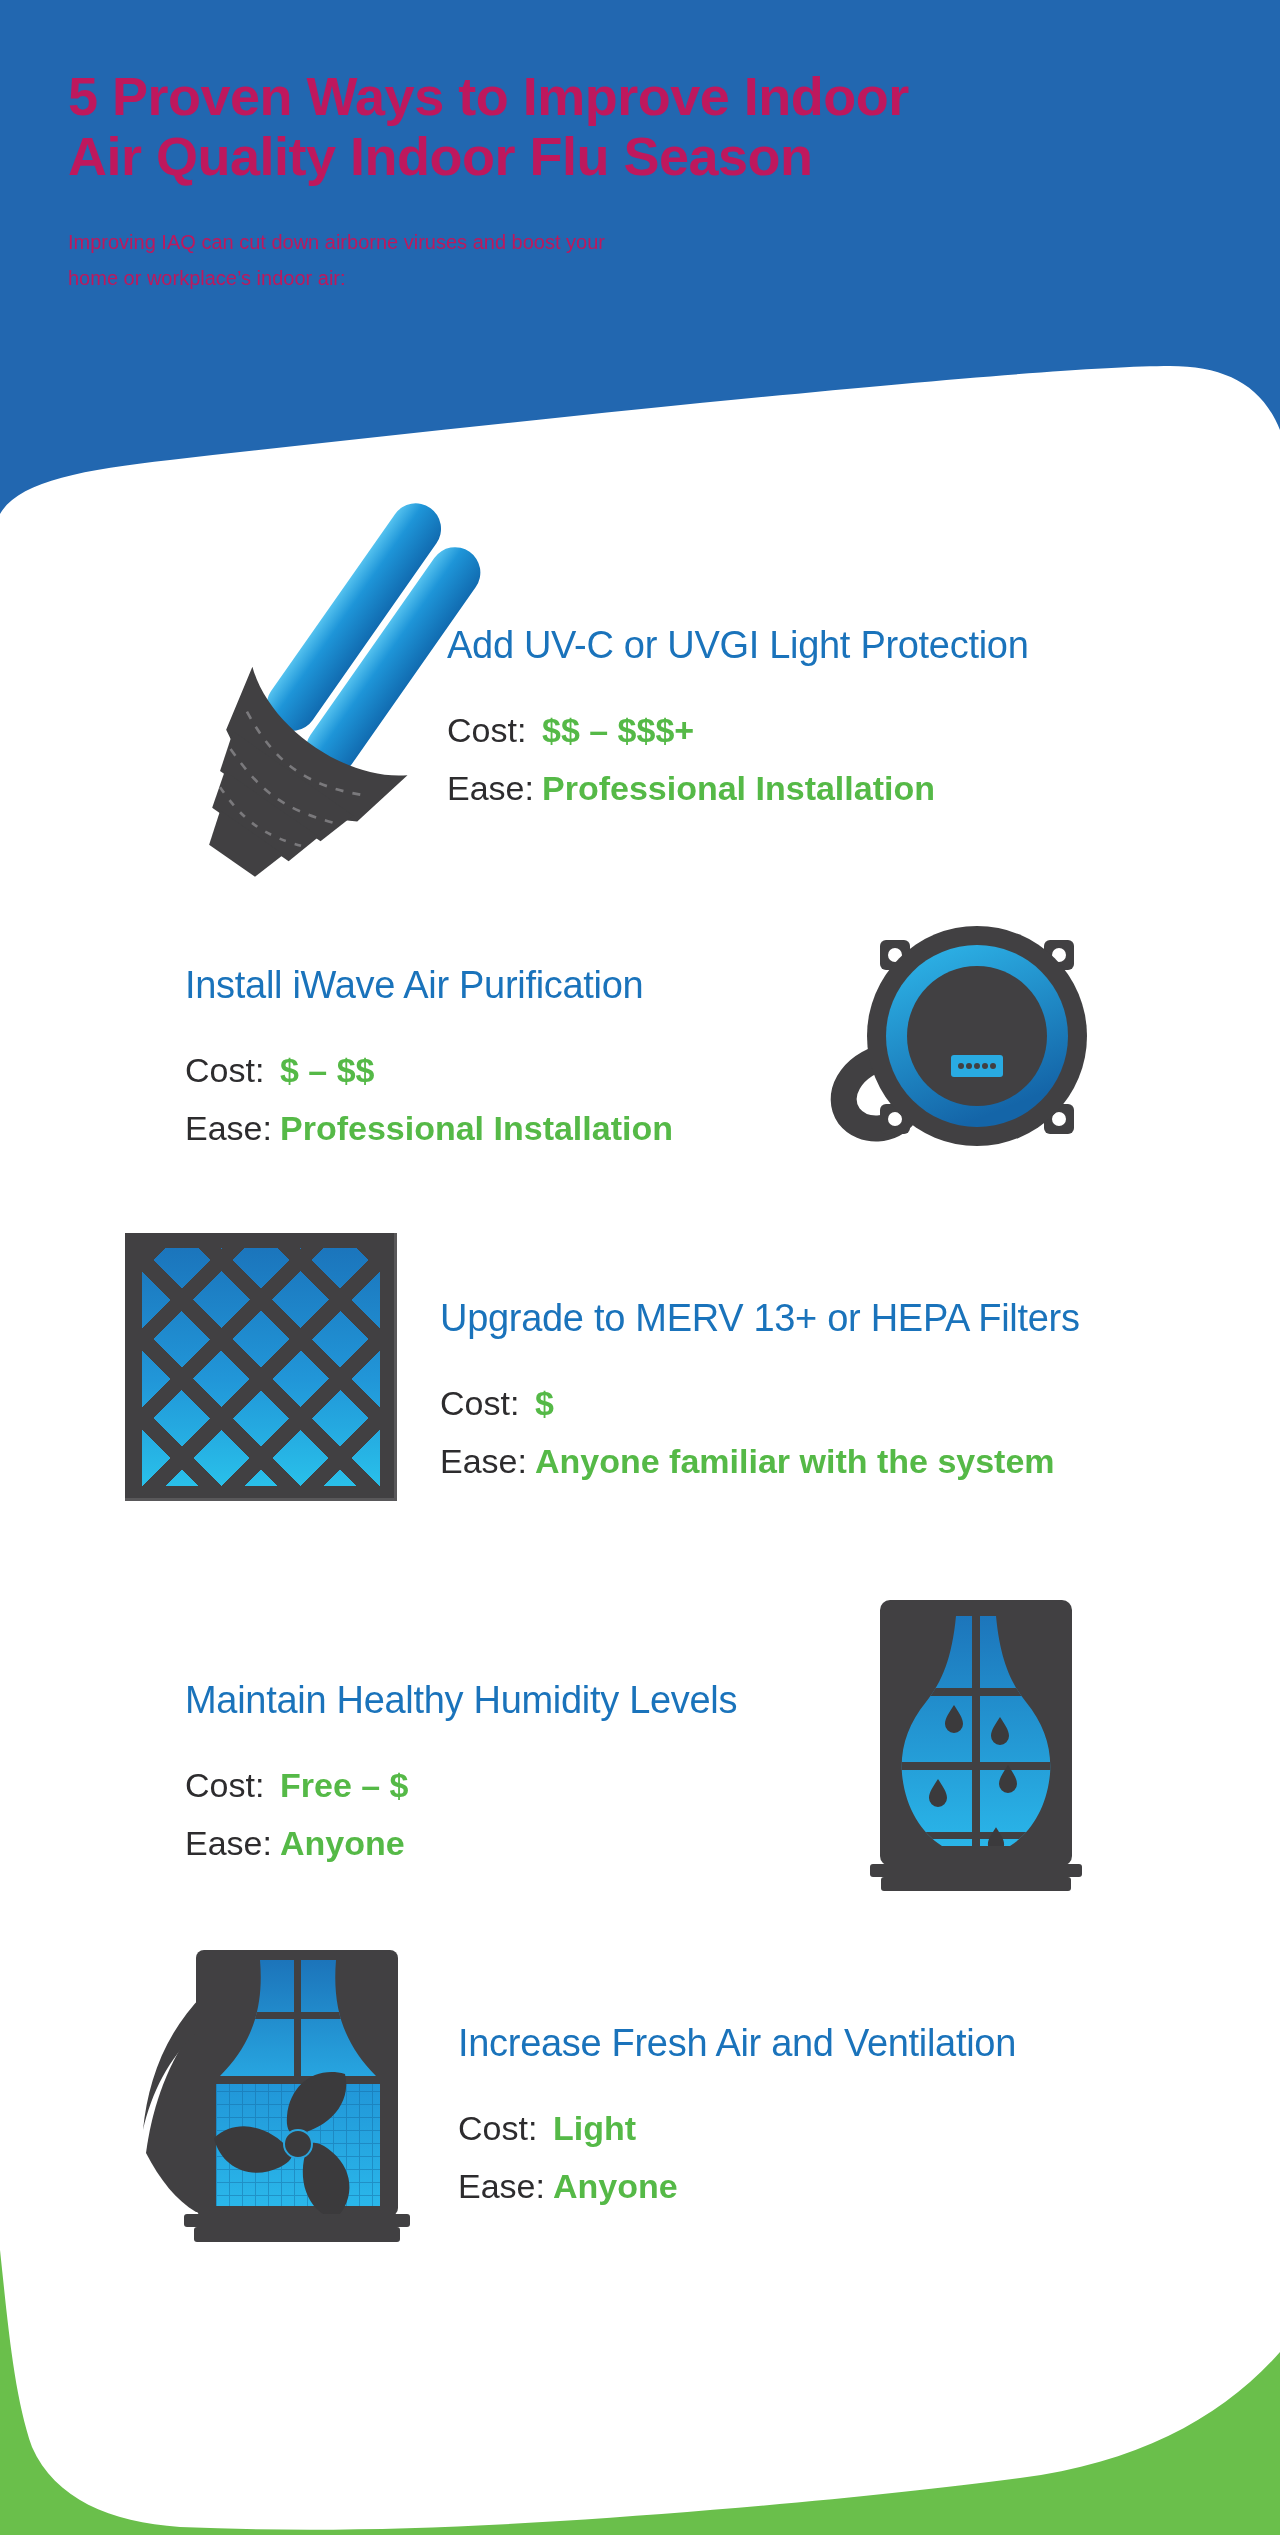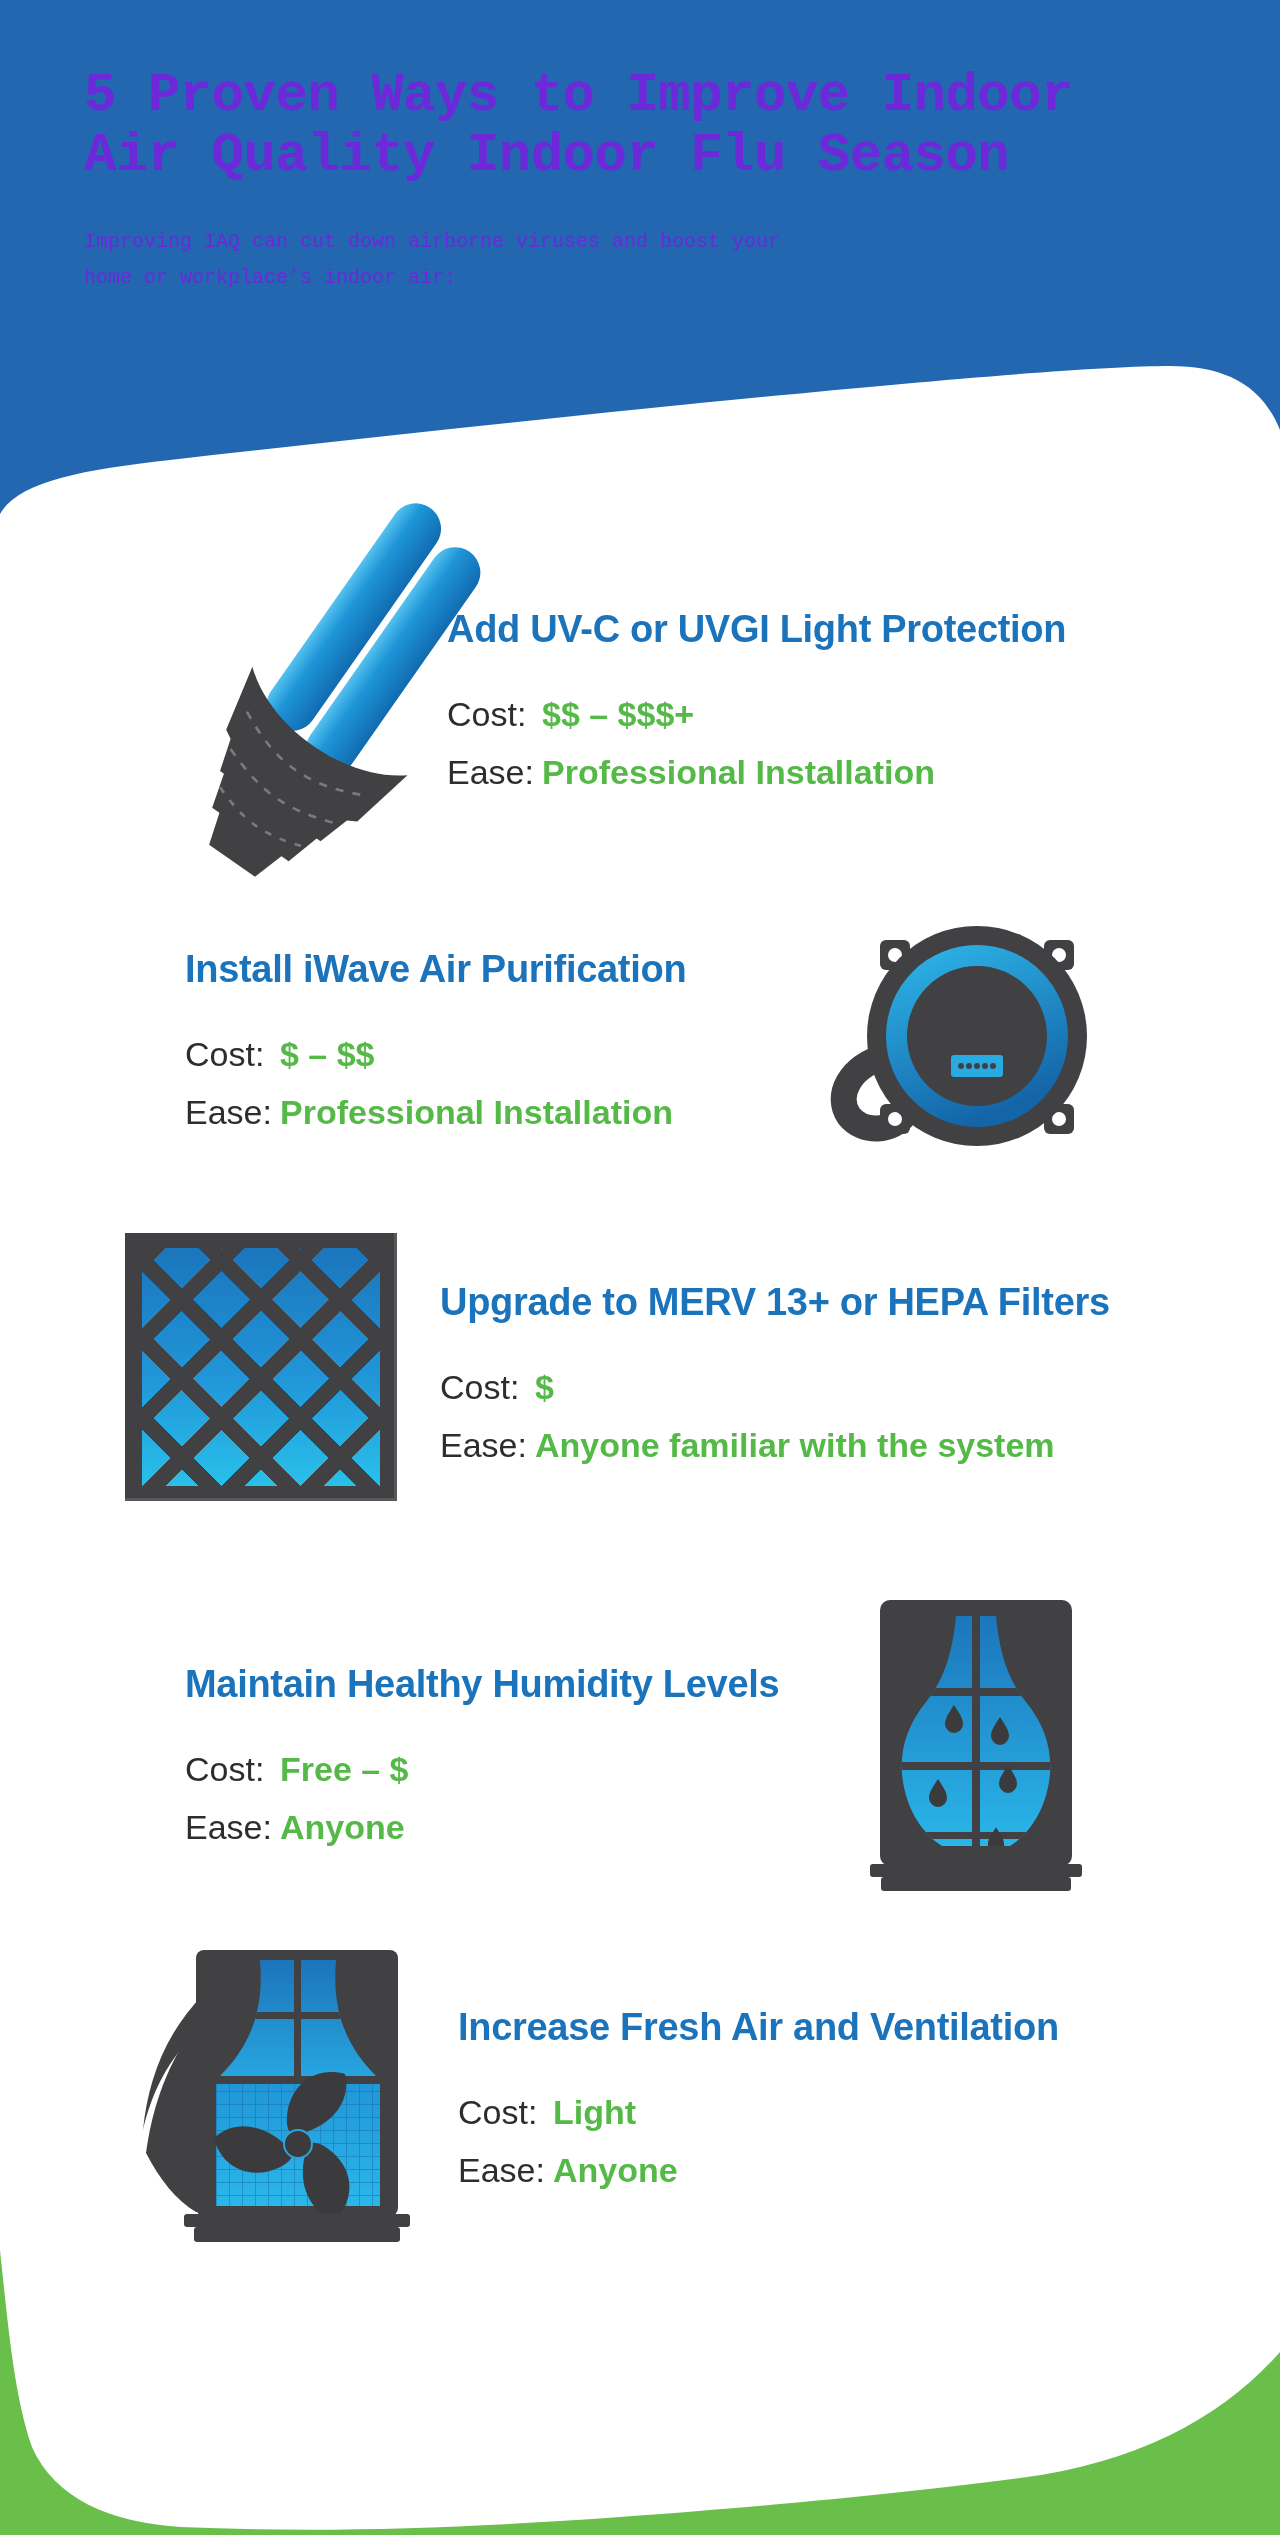--- a/index.html
+++ b/index.html
@@ -5,26 +5,26 @@
   html,body{margin:0;padding:0;background:#ffffff;}
   .canvas{
     position:relative;width:1280px;height:2535px;overflow:hidden;
     background:#ffffff;font-family:"Liberation Sans","DejaVu Sans",sans-serif;
   }
   
   .swoosh{position:absolute;left:0;display:block;}
   #header-shape{top:0;}
   #footer-shape{top:2235px;}
   
-  .header-text{position:absolute;left:84px;top:66px;color:#6d28d9;font-family:Liberation Mono, monospace;}
+  .header-text{position:absolute;left:68px;top:66px;color:#be185d;}
   .main-title{font-size:54px;font-weight:bold;line-height:60px;letter-spacing:-0.5px;margin:0;}
   .subtitle{font-size:20px;line-height:36px;font-weight:normal;margin-top:38px;}
   
   .section-text{position:absolute;}
-  .section-heading{font-size:38px;font-weight:bold;color:#1a73bb;margin:0 0 34px 0;white-space:nowrap;letter-spacing:-0.3px;}
+  .section-heading{font-size:38px;font-weight:normal;color:#1a73bb;margin:16px 0 34px 0;white-space:nowrap;letter-spacing:-0.3px;}
   .row{display:flex;font-size:34px;line-height:58px;white-space:nowrap;}
   .row .lbl{width:95px;color:#2d2c2e;font-weight:normal;}
   .row .val{color:#55b947;font-weight:bold;}
   
   .icon-abs{position:absolute;}
   #uv-bulb-wrap{left:206px;top:488px;width:280px;height:420px;transform:rotate(35deg);transform-origin:50% 50%;}
   
   .filter-outer{position:absolute;left:125px;top:1233px;width:272px;height:268px;background:#414042;box-shadow:inset -3px -3px 0 #59585a;}
   .filter-inner{position:absolute;left:17px;top:15px;right:17px;bottom:15px;
     background:

